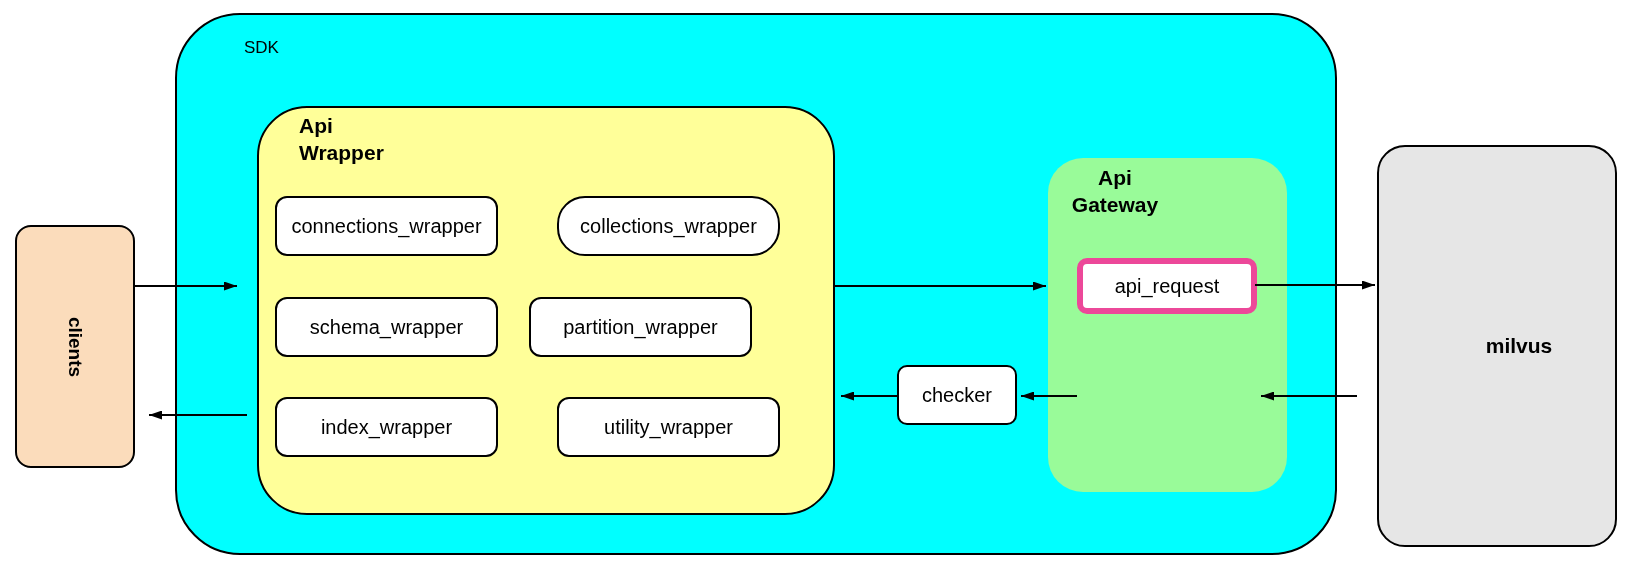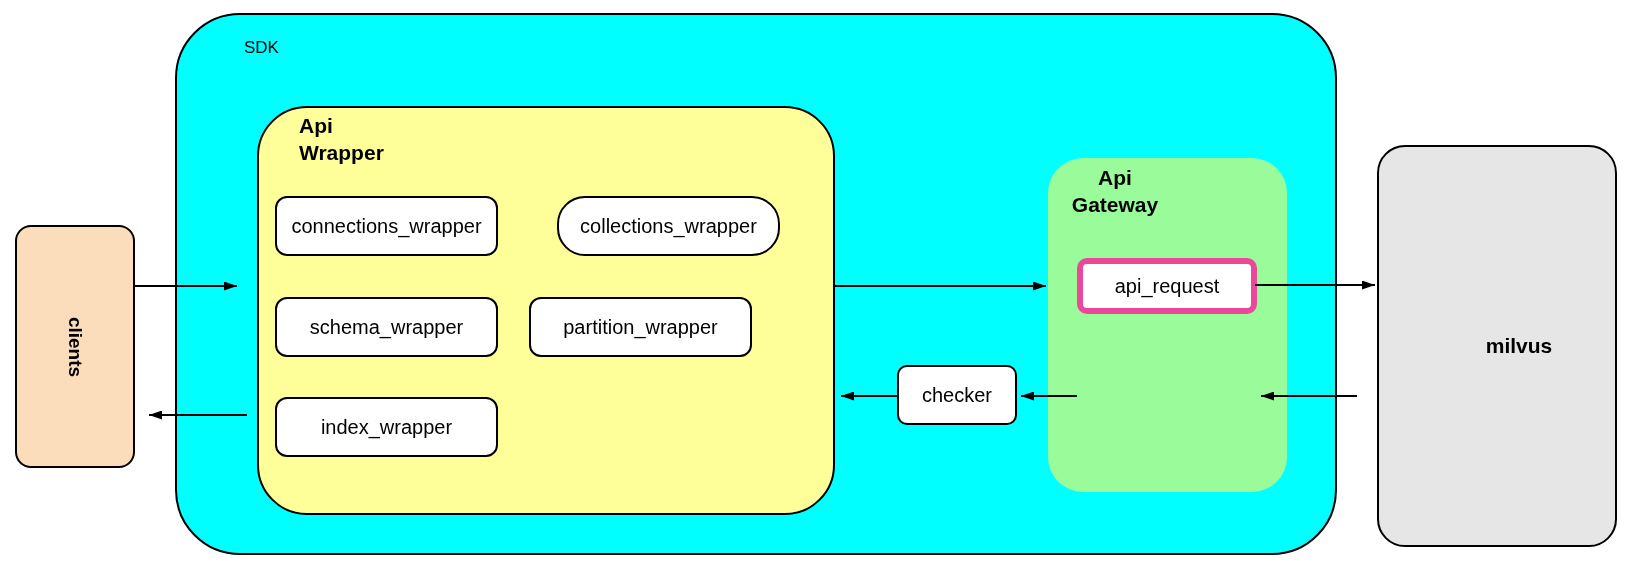--- a/index.html
+++ b/index.html
@@ -116,20 +116,21 @@
   <div id="api-wrapper-label">
     <div>Api</div>
     <div>Wrapper</div>
   </div>
 
   <div class="node module" id="module-0">connections_wrapper</div>
   <div class="node module" id="module-1">collections_wrapper</div>
   <div class="node module" id="module-2">schema_wrapper</div>
   <div class="node module" id="module-3">partition_wrapper</div>
   <div class="node module" id="module-4">index_wrapper</div>
+  <div class="node module" id="module-5">utility_wrapper</div>
 
   <div class="node" id="checker">checker</div>
 
   <div class="node" id="api-gateway" style="background: rgb(153, 251, 153);"></div>
   <div id="api-gateway-label">
     <div>Api</div>
     <div>Gateway</div>
   </div>
   <div class="node gw-item" id="gw-item-0">api_request</div>
 

